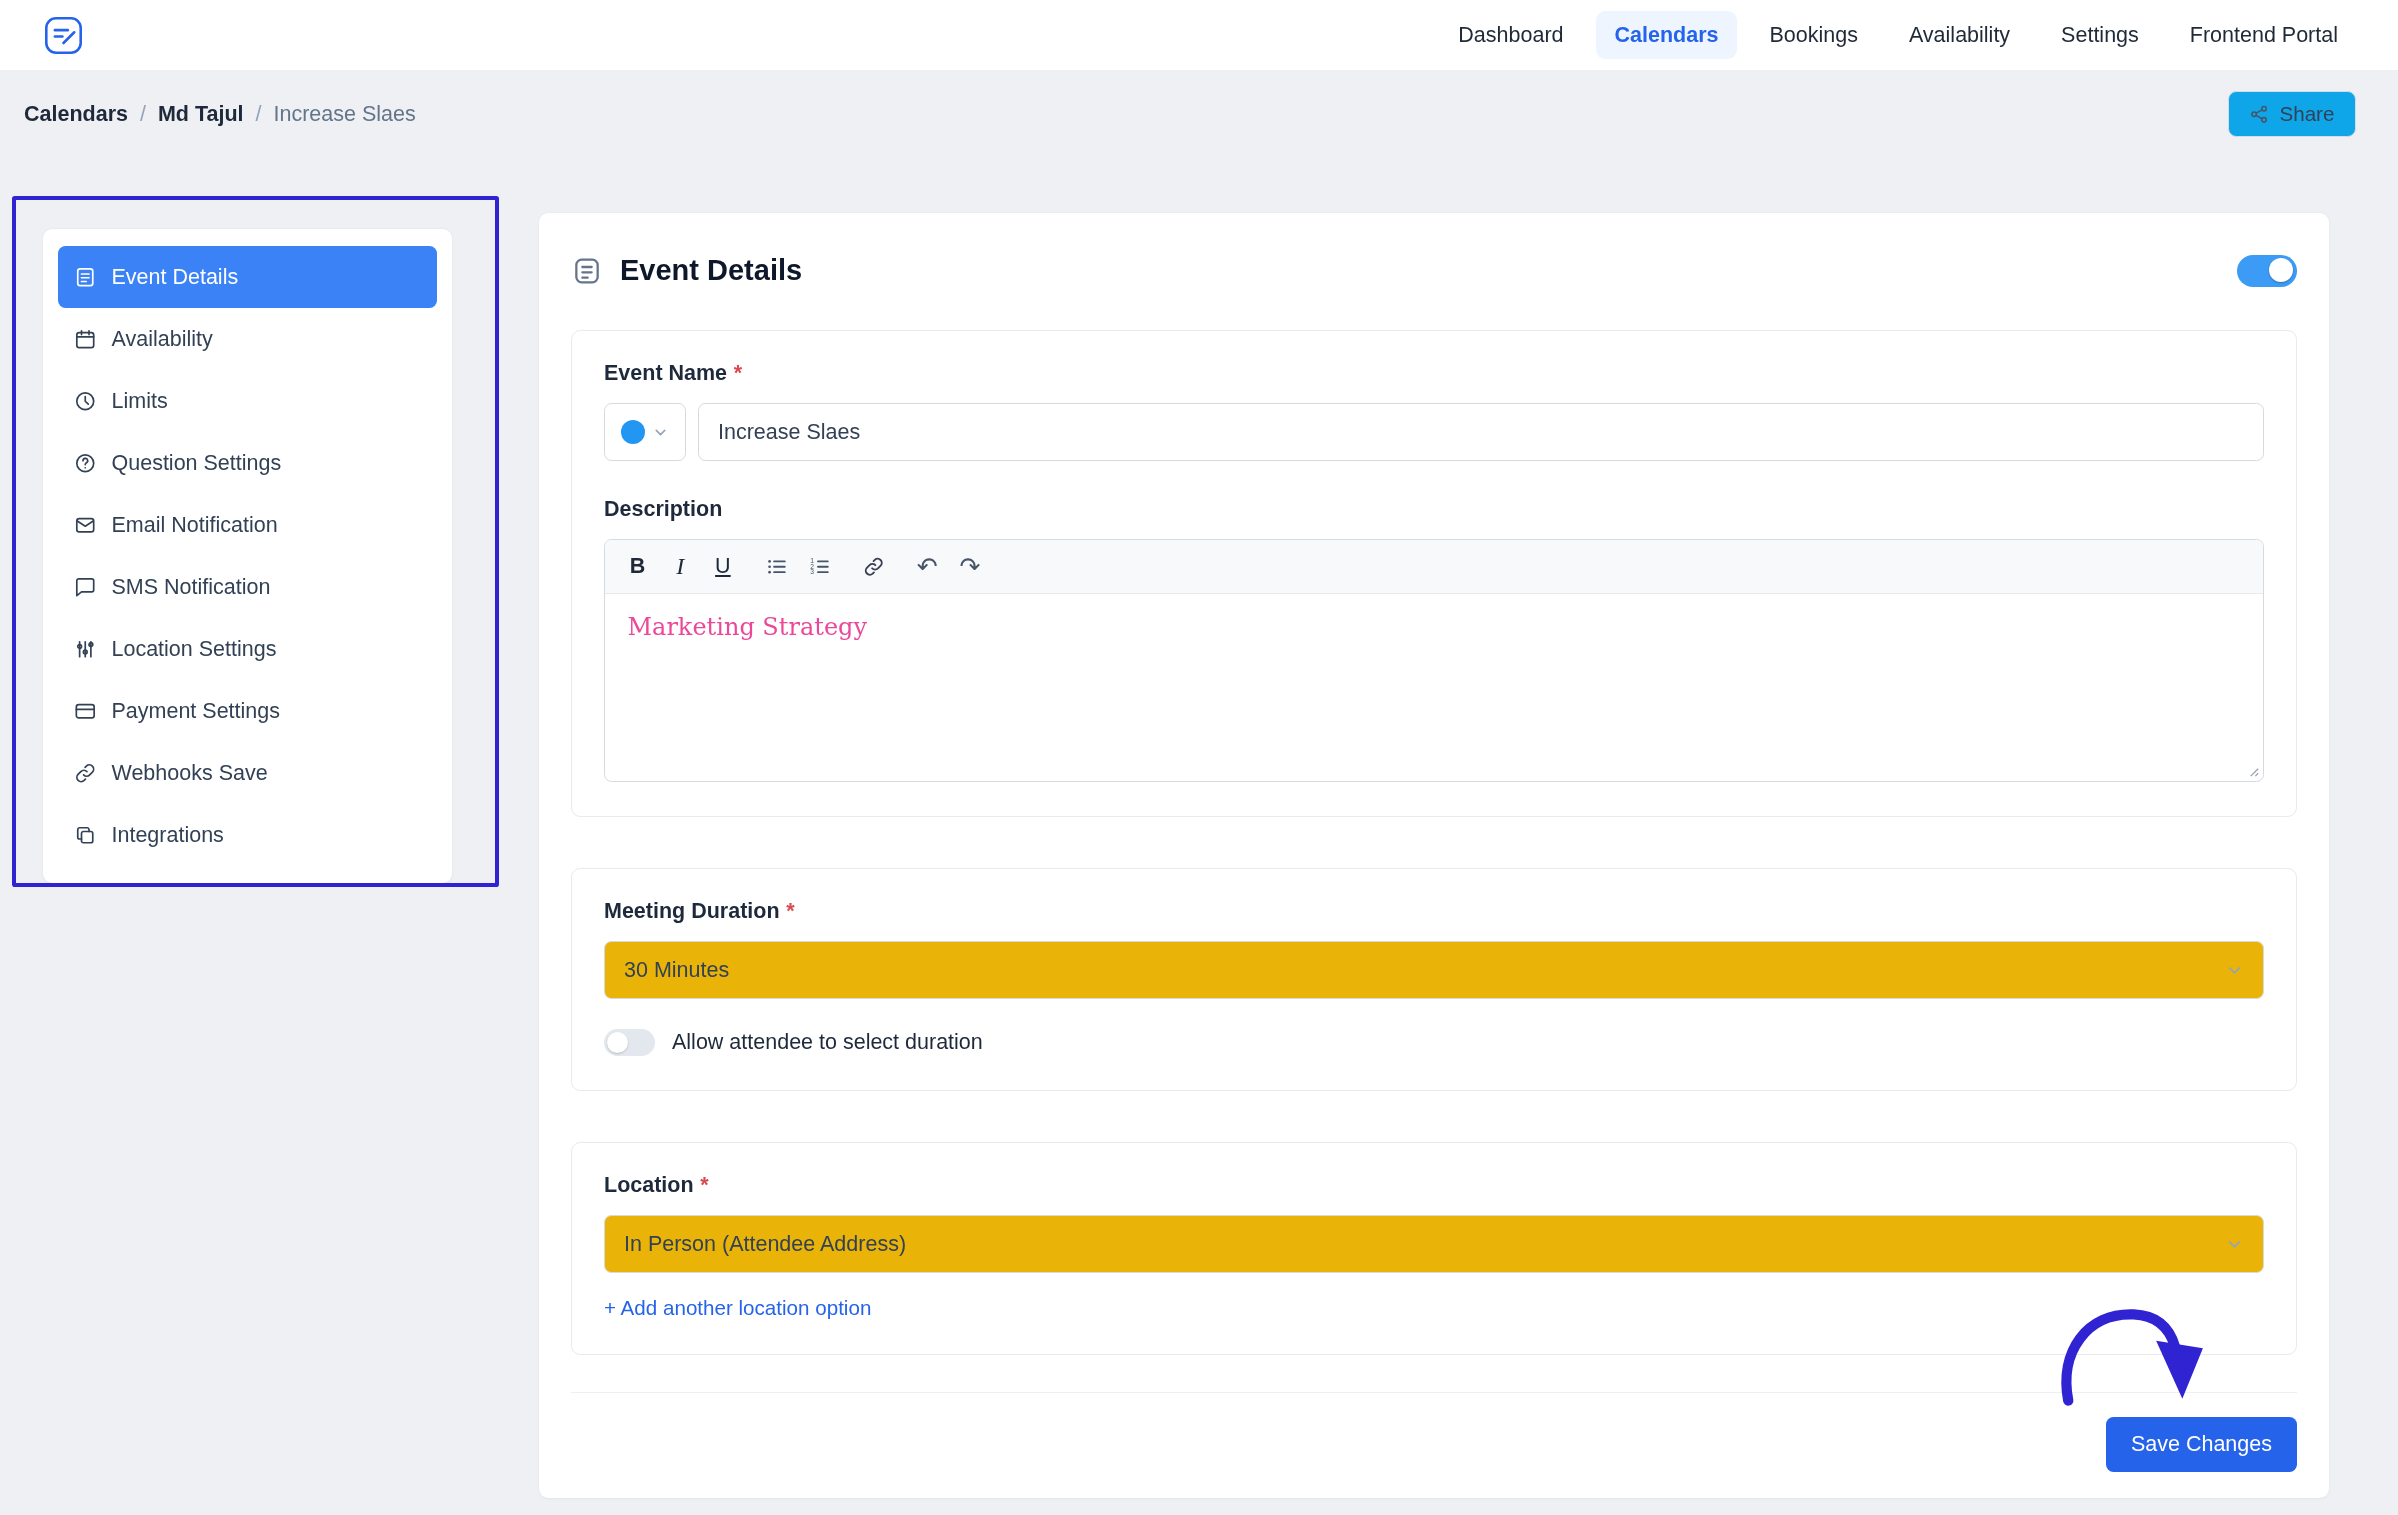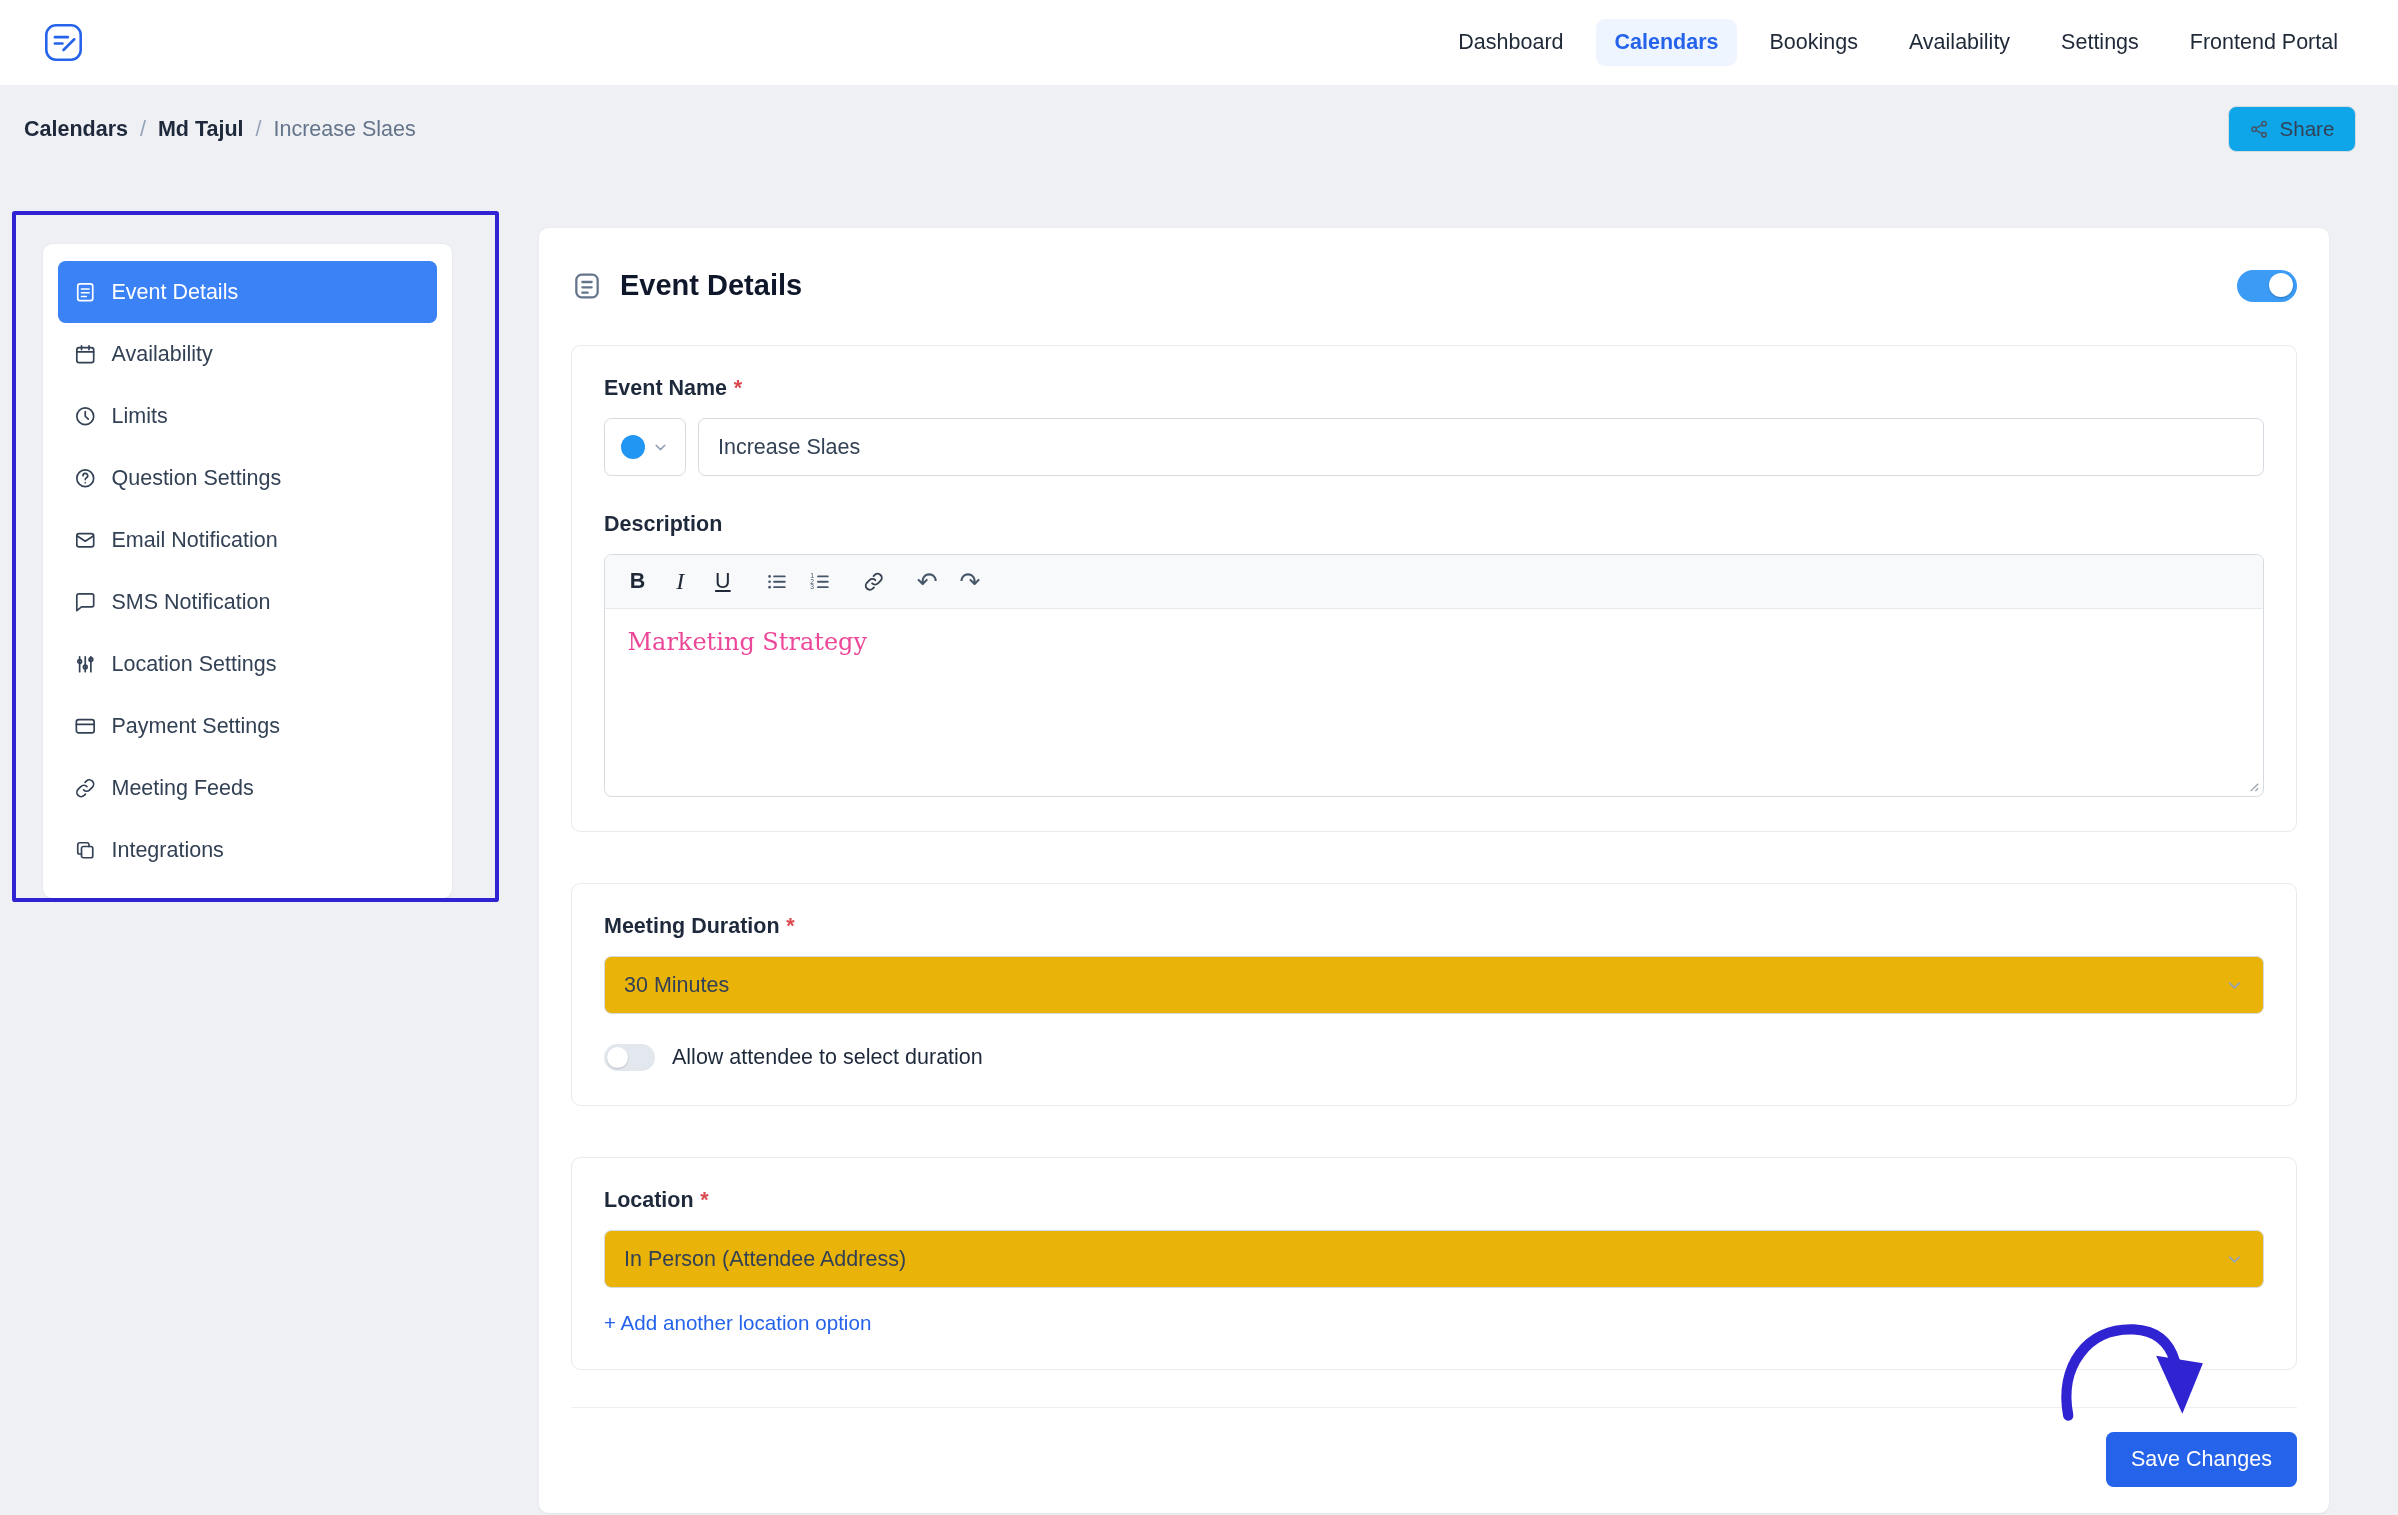--- a/index.html
+++ b/index.html
@@ -1,20 +1,20 @@
 <!DOCTYPE html>
 <html style="--primary: #2563eb; --primary-soft: #eef5ff; --sidebar-active: #3b82f6; --annotation: #3023d1; --event-color: #2196f3; --toggle-on: #3b9bf5; --link: #2563eb;font-size:15px"><head>
 <meta charset="utf-8">
 <style>
   * { margin:0; padding:0; box-sizing:border-box; }
   html,body { width:2399px; height:1516px; }
   body { font-family:"Liberation Sans",sans-serif; background:#eef0f3; overflow:hidden; color:#1e293b; }
 
   
-  .topbar { height:85px; background:#fff; display:flex; align-items:center; padding:0 42px; }
+  .topbar { height:70px; background:#fff; display:flex; align-items:center; padding:0 42px; }
   .logo { width:43px; height:43px; display:flex; align-items:center; cursor:pointer; }
   .topnav { margin-left:auto; display:flex; align-items:center; gap:13px; }
   .nav-item { font-size:21.5px; font-weight:500; color:#1f2937; padding:11.2px 19px; border-radius:9.4px; cursor:pointer; white-space:nowrap; }
   .nav-item.active { color:var(--primary,#2563eb); background:var(--primary-soft,#eef5ff); font-weight:600; }
 
   
   .content { position:relative; height:1446px; }
 
   .breadcrumb-row { position:absolute; top:20.6px; left:24px; right:43px; height:47px; display:flex; align-items:center; justify-content:space-between; }
   .breadcrumb { display:flex; align-items:center; gap:12px; font-size:21.5px; }
@@ -179,21 +179,21 @@
           <rect x="2.5" y="5" width="19" height="14" rx="2.5"></rect>
           <path d="M2.5 10h19"></path>
         </svg>
       <span>Payment Settings</span>
     </div>
     <div class="side-item">
       <svg viewBox="0 0 24 24" fill="none" stroke="currentColor" stroke-width="1.8" stroke-linecap="round" stroke-linejoin="round">
           <path d="M10.2 13.8a4.6 4.6 0 0 0 6.5 0l3-3a4.6 4.6 0 0 0-6.5-6.5l-1.4 1.4"></path>
           <path d="M13.8 10.2a4.6 4.6 0 0 0-6.5 0l-3 3a4.6 4.6 0 0 0 6.5 6.5l1.4-1.4"></path>
         </svg>
-      <span>Meeting Feeds</span>
+      <span>Webhooks Save</span>
     </div>
     <div class="side-item">
       <svg viewBox="0 0 24 24" fill="none" stroke="currentColor" stroke-width="1.8" stroke-linecap="round" stroke-linejoin="round">
           <rect x="8" y="8" width="12" height="12" rx="2"></rect>
           <path d="M16 8V6a2 2 0 0 0-2-2H6a2 2 0 0 0-2 2v8a2 2 0 0 0 2 2h2"></path>
         </svg>
       <span>Integrations</span>
     </div>
   </aside>
 

